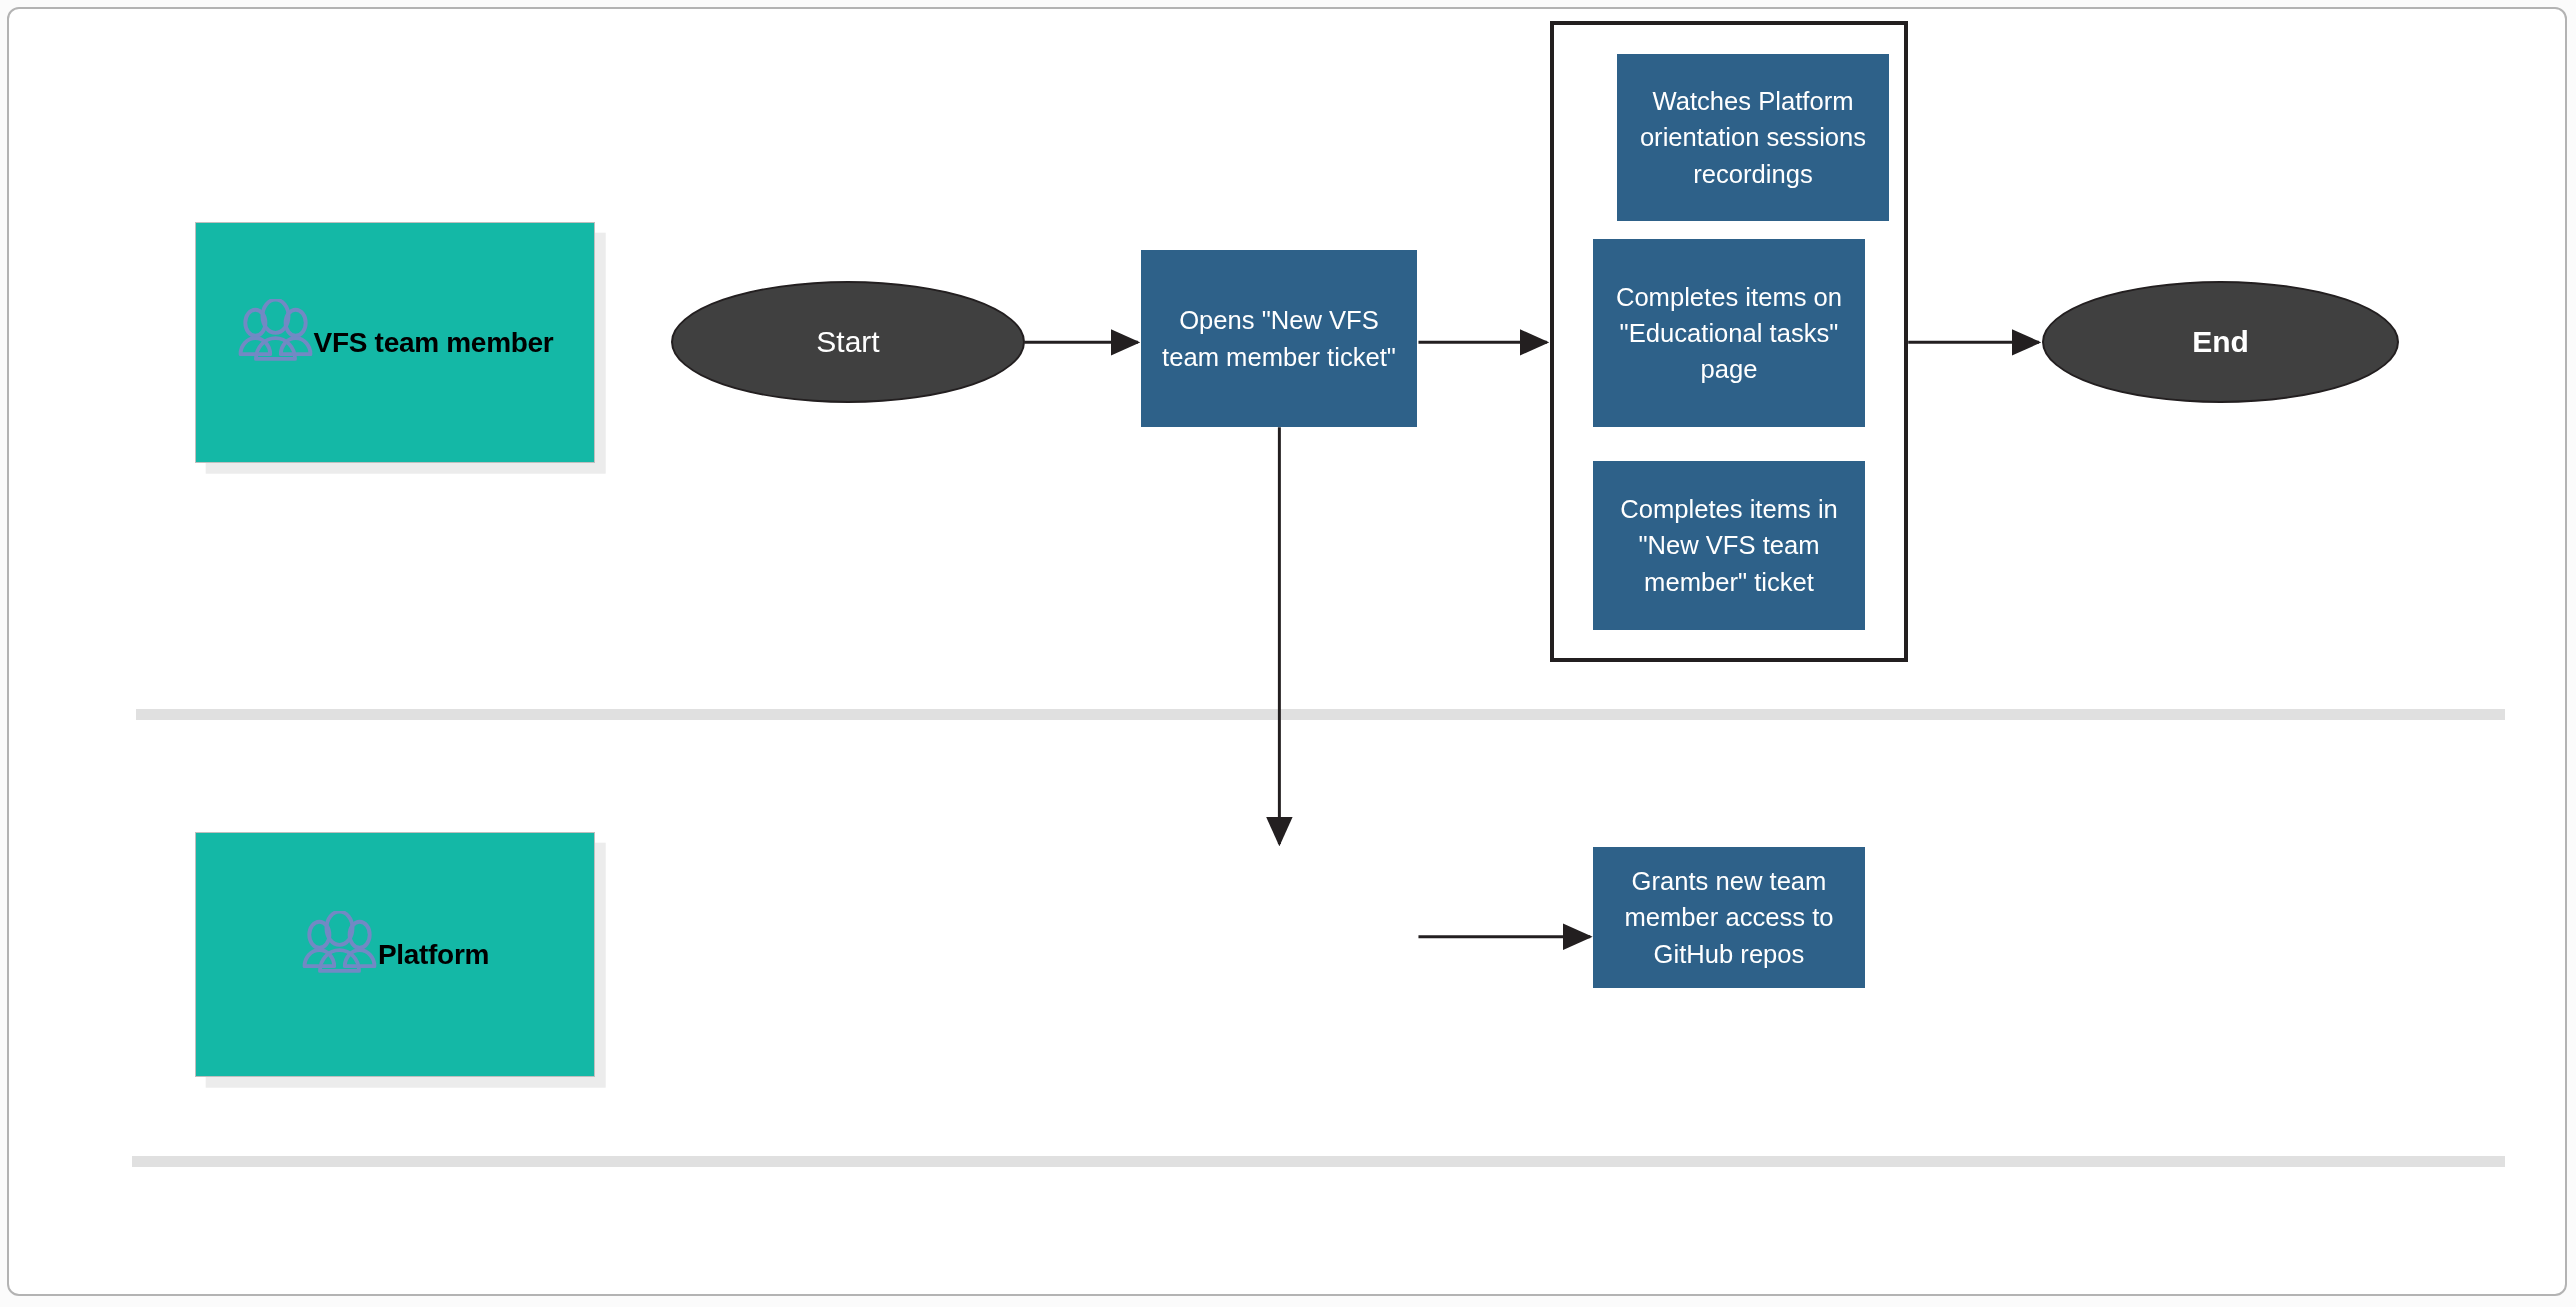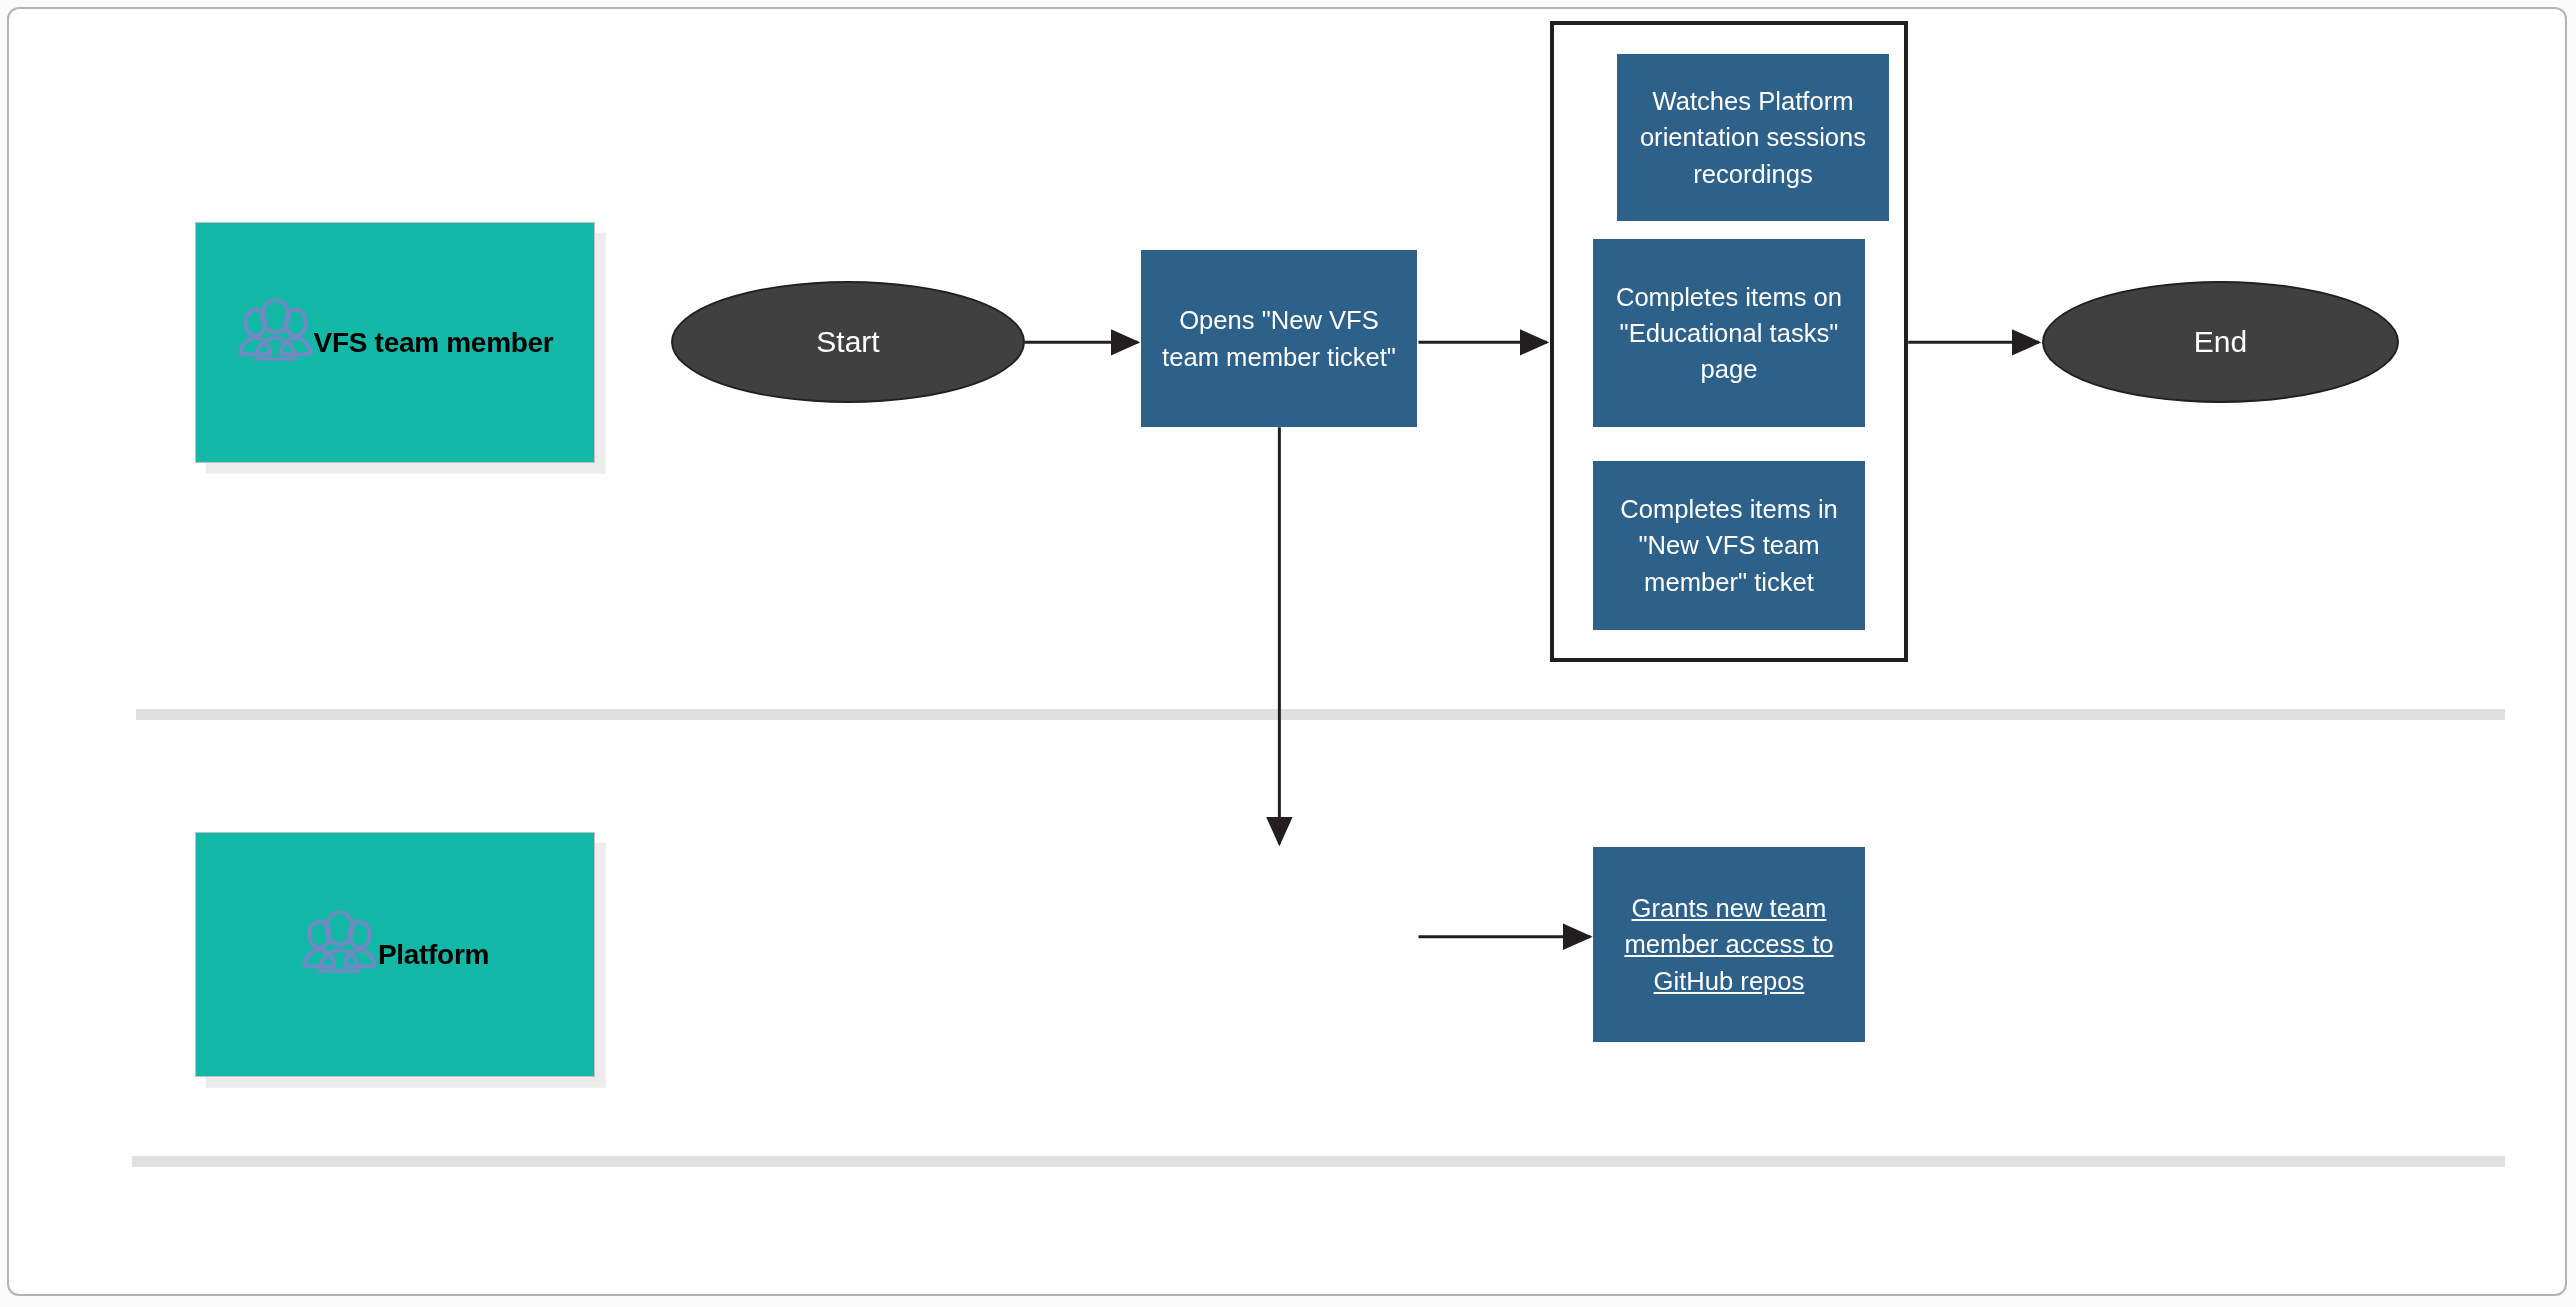--- a/index.html
+++ b/index.html
@@ -66,42 +66,42 @@
     border: 2.4px solid #231f20;
     border-radius: 50%;
     box-sizing: border-box;
     display: flex;
     align-items: center;
     justify-content: center;
     color: #ffffff;
     font-size: 30px;
   }
   #node-start { left: 671px; top: 281px; width: 354px; height: 122px; }
-  #node-end   { left: 2042px; top: 281px; width: 357px; height: 122px; }
+  #node-end   { left: 2042px; top: 281px; width: 357px; height: 122px; font-weight: bold; }
 
   
   .process-box {
     position: absolute;
     background: #2e6189;
     box-sizing: border-box;
     display: flex;
     align-items: center;
     justify-content: center;
     text-align: center;
     color: #ffffff;
     font-size: 25.6px;
     line-height: 1.42;
     padding: 3.6px 10.7px;
   }
   #node-opens-ticket  { left: 1141px; top: 250px;  width: 276px; height: 177px; }
   #node-watches       { left: 1617px; top: 54px;   width: 272px; height: 167px; }
   #node-educational   { left: 1593px; top: 239px;  width: 272px; height: 188px; }
   #node-new-ticket    { left: 1593px; top: 461px;  width: 272px; height: 169px; }
   #node-adds-member   { left: 1141px; top: 847px; width: 276px; height: 177px; }
-  #node-grants-access { left: 1593px; top: 847px; width: 272px; height: 195px; text-decoration: underline; }
+  #node-grants-access { left: 1593px; top: 847px; width: 272px; height: 141px; }
 
   
   #group-container {
     position: absolute;
     left: 1550px;
     top: 21px;
     width: 358px;
     height: 641px;
     border: 4.2px solid #231f20;
     background: transparent;

